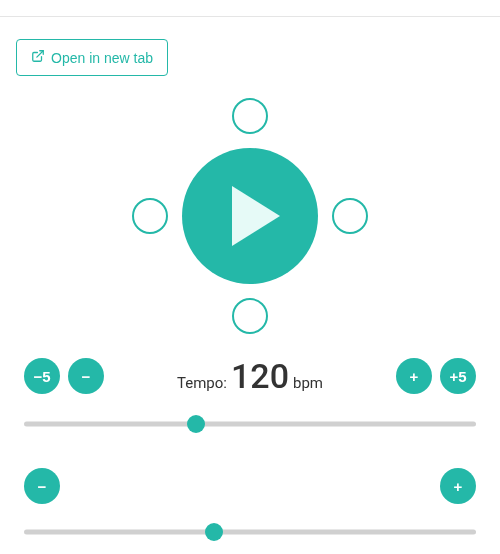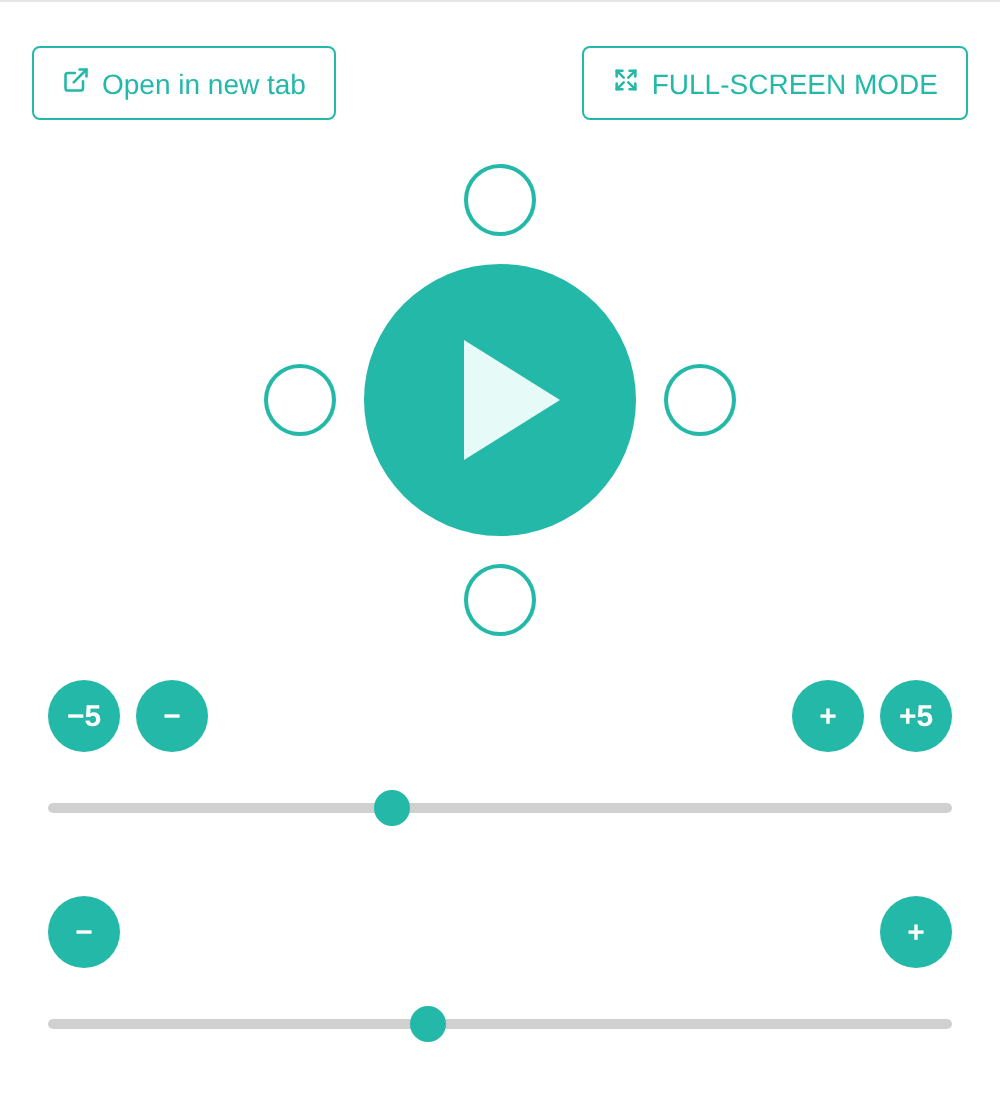--- a/index.html
+++ b/index.html
@@ -8,21 +8,21 @@
     height: 554px;
     font-family: -apple-system, BlinkMacSystemFont, "Segoe UI", Roboto, sans-serif;
     background: #fff;
     overflow: hidden;
   }
   .topbar {
     display: flex;
     justify-content: space-between;
     padding: 22px 16px 0 16px;
     border-top: 1px solid #e5e5e5;
-    margin-top: 0;
+    margin-top: 16px;
   }
   .btn-outline {
     border: 1px solid #24b8a8;
     background: #fff;
     color: #24b8a8;
     border-radius: 4px;
     padding: 9px 14px;
     font-size: 14px;
     font-weight: 500;
     display: inline-flex;
@@ -130,52 +130,42 @@
   <button class="btn-outline">
     <span>
       <svg viewBox="0 0 24 24" fill="none" stroke="#24b8a8" stroke-width="2.2" stroke-linecap="round" stroke-linejoin="round">
         <path d="M18 13v6a2 2 0 0 1-2 2H5a2 2 0 0 1-2-2V8a2 2 0 0 1 2-2h6"></path>
         <polyline points="15 3 21 3 21 9"></polyline>
         <line x1="10" y1="14" x2="21" y2="3"></line>
       </svg>
     </span>
     <span>Open in new tab</span>
   </button>
-  <button class="btn-outline">
-    <span>
-      <svg viewBox="0 0 24 24" fill="none" stroke="#24b8a8" stroke-width="2.2" stroke-linecap="round" stroke-linejoin="round">
-        <line x1="4" y1="4" x2="10" y2="10"></line>
-          <polyline points="4 9 4 4 9 4"></polyline>
-        <line x1="20" y1="4" x2="14" y2="10"></line>
-          <polyline points="15 4 20 4 20 9"></polyline>
-        <line x1="4" y1="20" x2="10" y2="14"></line>
-          <polyline points="9 20 4 20 4 15"></polyline>
-        <line x1="20" y1="20" x2="14" y2="14"></line>
-          <polyline points="20 15 20 20 15 20"></polyline>
-      </svg>
-    </span>
-    <span>FULL-SCREEN MODE</span>
-  </button>
 </div>
 
 <div class="vis">
   <div class="beat-dot dot-top"></div>
   <div class="beat-dot dot-right"></div>
   <div class="beat-dot dot-bottom"></div>
   <div class="beat-dot dot-left"></div>
   <button class="play-btn">
     <span class="play-triangle"></span>
   </button>
 </div>
 
 <div class="control-row">
   <div class="row-top">
     <div class="btn-group">
       <button class="round-btn">−5</button>
       <button class="round-btn">−</button>
+    </div>
+    <div class="value-label">
+      <span class="prefix">Tempo:</span>
+      <span class="big">120</span>
+      <span class="suffix">bpm</span>
     </div>
     <div class="btn-group">
       <button class="round-btn">+</button>
       <button class="round-btn">+5</button>
     </div>
   </div>
   <div class="slider-wrap">
     <div class="track"></div>
     <div class="thumb" id="tempo-thumb" style="left: 38%;"></div>
   </div>

